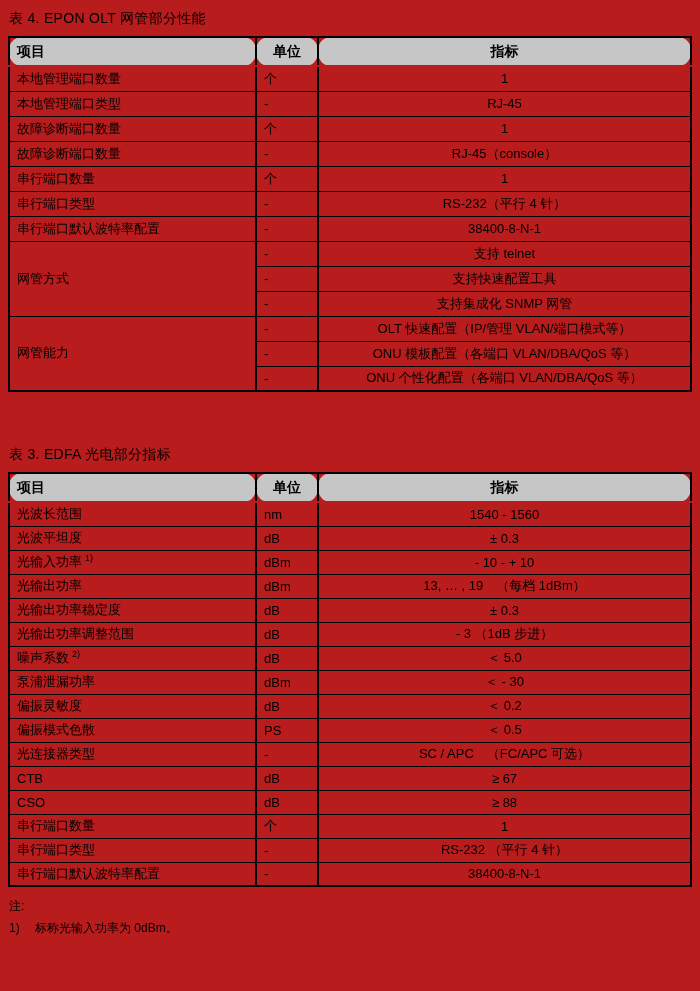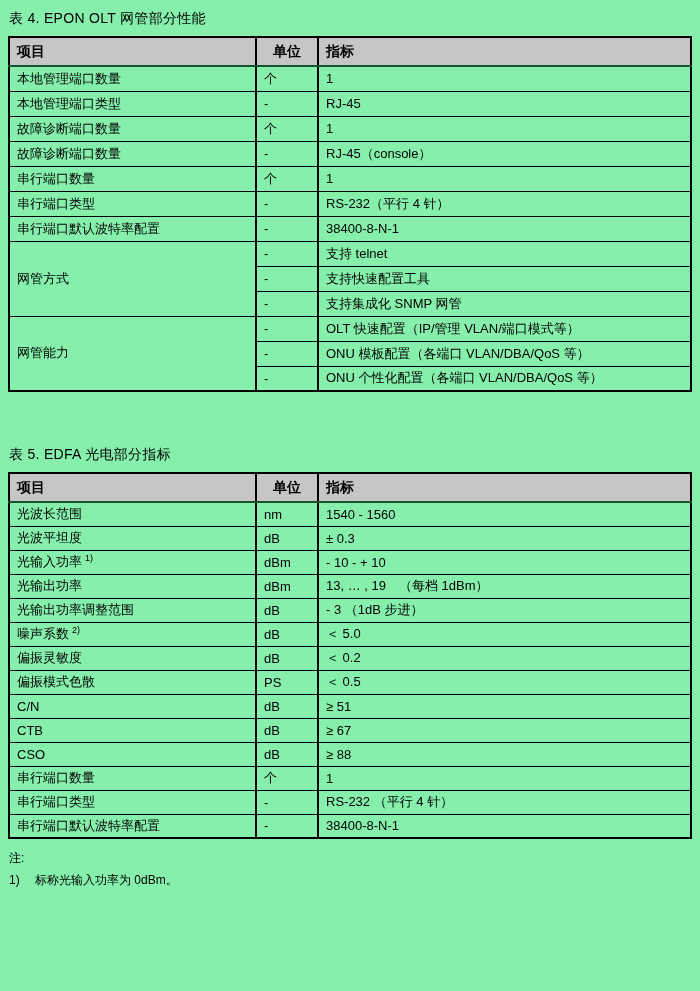--- a/index.html
+++ b/index.html
@@ -7,21 +7,21 @@
     padding: 0;
     background: #ffffff;
     color: #000000;
     font-family: "Liberation Sans", "DejaVu Sans", sans-serif;
   }
   .page {
     width: 700px;
     height: 991px;
     box-sizing: border-box;
     padding: 8px 8px 0 8px;
-    background: #86efac;
+    background: #b91c1c;
     overflow: hidden;
   }
   .tbl-title {
     font-size: 14px;
     font-weight: normal;
     letter-spacing: 0.3px;
     margin: 2px 0 8px 1px;
     white-space: nowrap;
   }
   table.spec {
@@ -34,30 +34,31 @@
   table.spec th,
   table.spec td {
     border: 1px solid #000;
     padding: 2px 7px;
     box-sizing: border-box;
     overflow: hidden;
     white-space: nowrap;
   }
   table.spec thead th {
     background: #c6c6c6;
-    border-bottom: 2px solid #14532d;
+    border-bottom: 2px solid #b91c1c;
     font-size: 14px;
     font-weight: bold;
     height: 29px;
+    border-radius: 13px;
   }
   table.spec td { height: 24px; }
   #table4 td { height: 25px; }
   .c-item  { width: 247px; text-align: left; }
   .c-unit  { width: 62px;  border-left: 2px solid #000 !important; border-right: 2px solid #000 !important; }
-  .c-value { text-align: left; }
+  .c-value { text-align: center; }
   sup.fn-ref {
     font-size: 9px;
     vertical-align: super;
     line-height: 0;
     margin-left: 3px;
   }
   .gap-between-tables { height: 52px; }
   .notes {
     margin: 11px 0 0 1px;
     font-size: 12px;
@@ -140,21 +141,21 @@
       </tr>
       <tr>
         <td class="c-unit">-</td>
         <td class="c-value">ONU 个性化配置（各端口 VLAN/DBA/QoS 等）</td>
       </tr>
     </tbody>
   </table>
 
   <div class="gap-between-tables"></div>
 
-  <div class="tbl-title">表 5. EDFA 光电部分指标</div>
+  <div class="tbl-title">表 3. EDFA 光电部分指标</div>
 
   <table class="spec" id="table5">
     <thead>
       <tr>
         <th class="c-item">项目</th>
         <th class="c-unit">单位</th>
         <th class="c-value">指标</th>
       </tr>
     </thead>
     <tbody>
@@ -172,43 +173,53 @@
         <td class="c-item"><span>光输入功率</span><sup class="fn-ref">1)</sup></td>
         <td class="c-unit">dBm</td>
         <td class="c-value">- 10 - + 10</td>
       </tr>
       <tr>
         <td class="c-item">光输出功率</td>
         <td class="c-unit">dBm</td>
         <td class="c-value">13, … , 19　（每档 1dBm）</td>
       </tr>
       <tr>
+        <td class="c-item">光输出功率稳定度</td>
+        <td class="c-unit">dB</td>
+        <td class="c-value">± 0.3</td>
+      </tr>
+      <tr>
         <td class="c-item">光输出功率调整范围</td>
         <td class="c-unit">dB</td>
         <td class="c-value">- 3 （1dB 步进）</td>
       </tr>
       <tr>
         <td class="c-item"><span>噪声系数</span><sup class="fn-ref">2)</sup></td>
         <td class="c-unit">dB</td>
         <td class="c-value">＜ 5.0</td>
+      </tr>
+      <tr>
+        <td class="c-item">泵浦泄漏功率</td>
+        <td class="c-unit">dBm</td>
+        <td class="c-value">＜ - 30</td>
       </tr>
       <tr>
         <td class="c-item">偏振灵敏度</td>
         <td class="c-unit">dB</td>
         <td class="c-value">＜ 0.2</td>
       </tr>
       <tr>
         <td class="c-item">偏振模式色散</td>
         <td class="c-unit">PS</td>
         <td class="c-value">＜ 0.5</td>
       </tr>
       <tr>
-        <td class="c-item">C/N</td>
-        <td class="c-unit">dB</td>
-        <td class="c-value">≥ 51</td>
+        <td class="c-item">光连接器类型</td>
+        <td class="c-unit">-</td>
+        <td class="c-value">SC / APC　（FC/APC 可选）</td>
       </tr>
       <tr>
         <td class="c-item">CTB</td>
         <td class="c-unit">dB</td>
         <td class="c-value">≥ 67</td>
       </tr>
       <tr>
         <td class="c-item">CSO</td>
         <td class="c-unit">dB</td>
         <td class="c-value">≥ 88</td>

